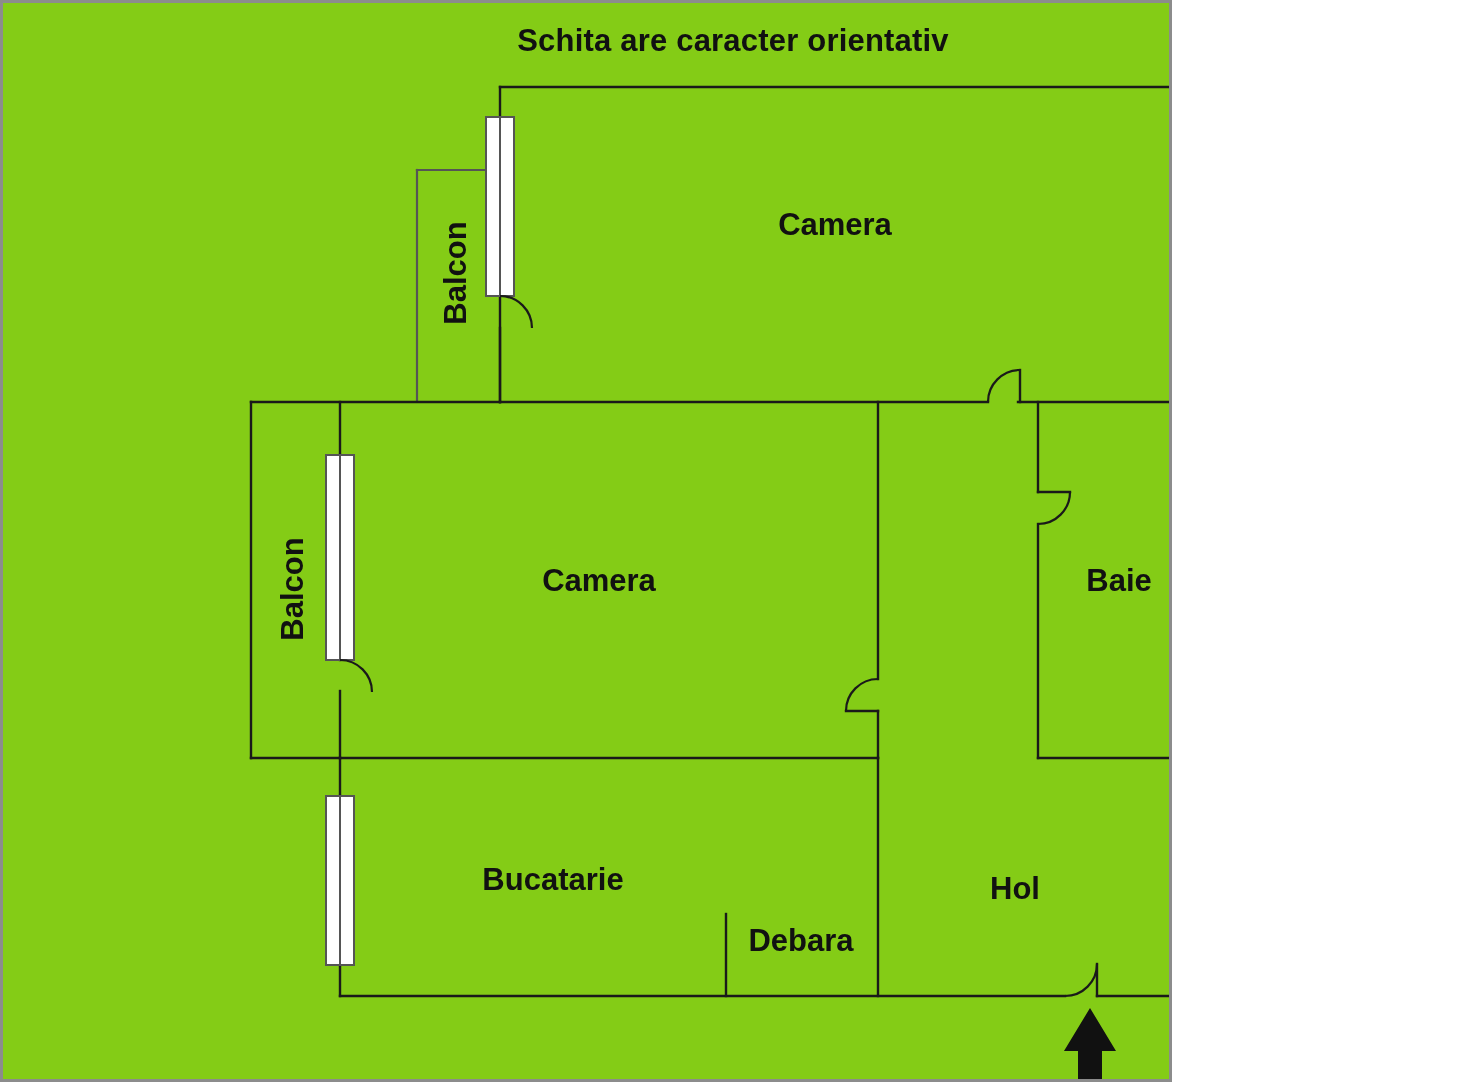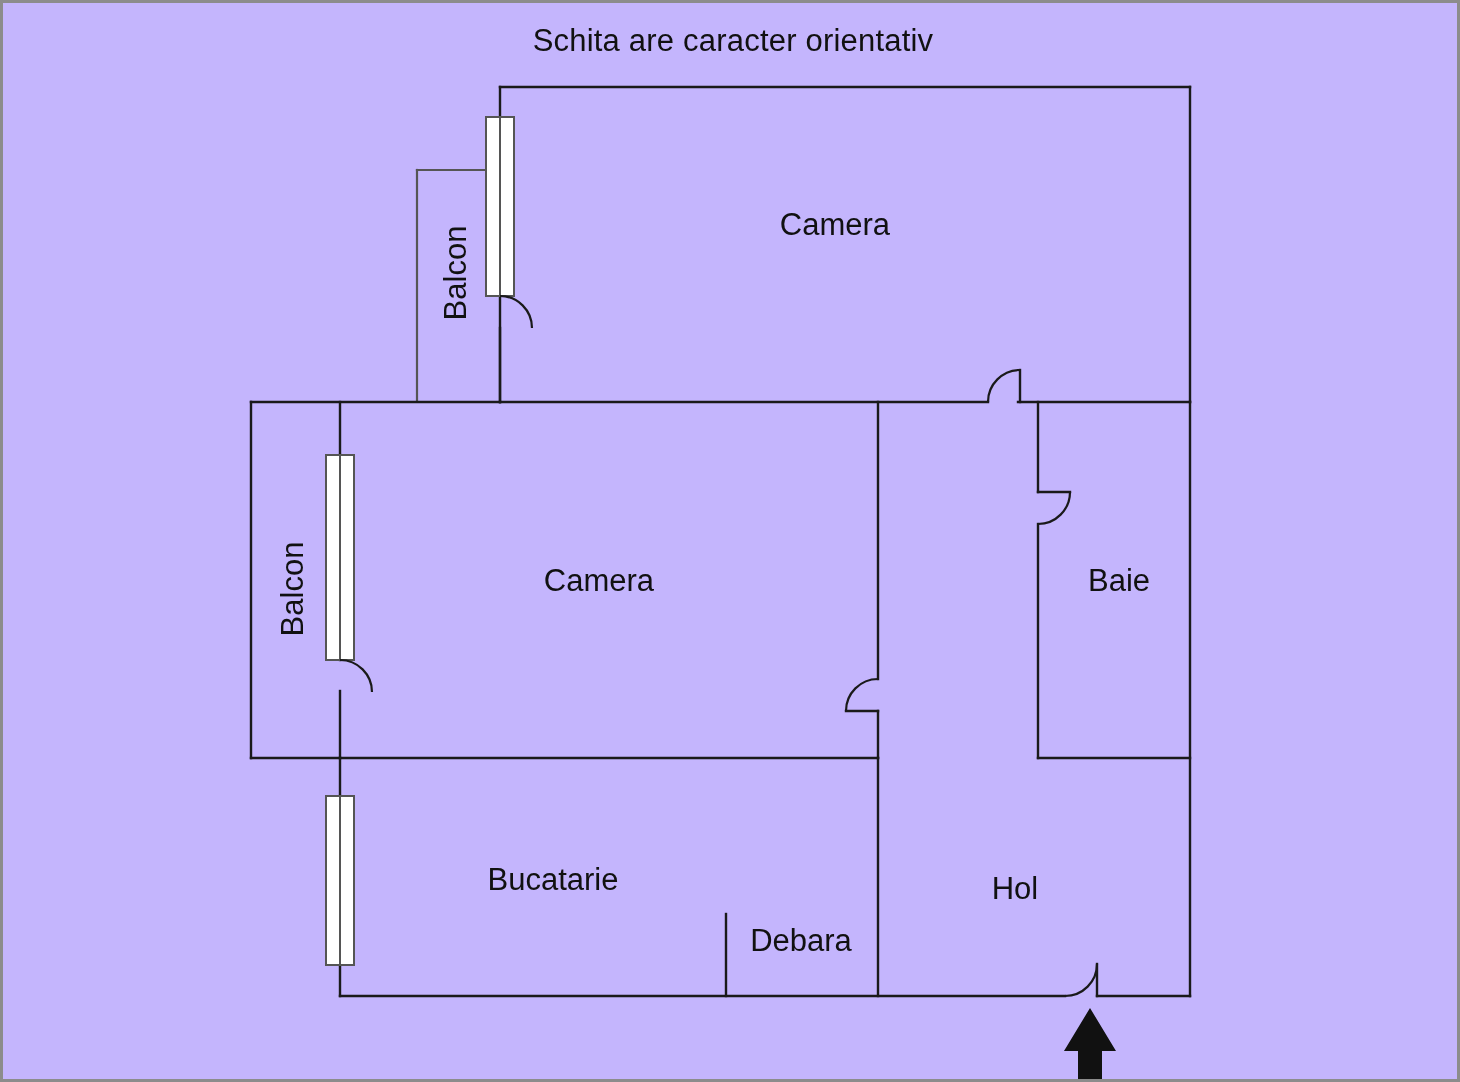--- a/index.html
+++ b/index.html
@@ -6,26 +6,27 @@
   html, body {
     margin: 0;
     padding: 0;
     background: #ffffff;
   }
   body {
     font-family: "Liberation Sans", sans-serif;
   }
   #page {
     position: relative;
-    width: 1460px;
+    width: 1172px;
     height: 1082px;
-    background: #c4b5fd;
+    background: #84cc16;
     box-sizing: border-box;
     border: 3px solid #8c8c8c;
     overflow: hidden;
+    font-weight: bold;
   }
   #plan-title {
     position: absolute;
     left: 0;
     top: 20px;
     width: 1460px;
     text-align: center;
     font-size: 31px;
     color: #111111;
     letter-spacing: 0.2px;

